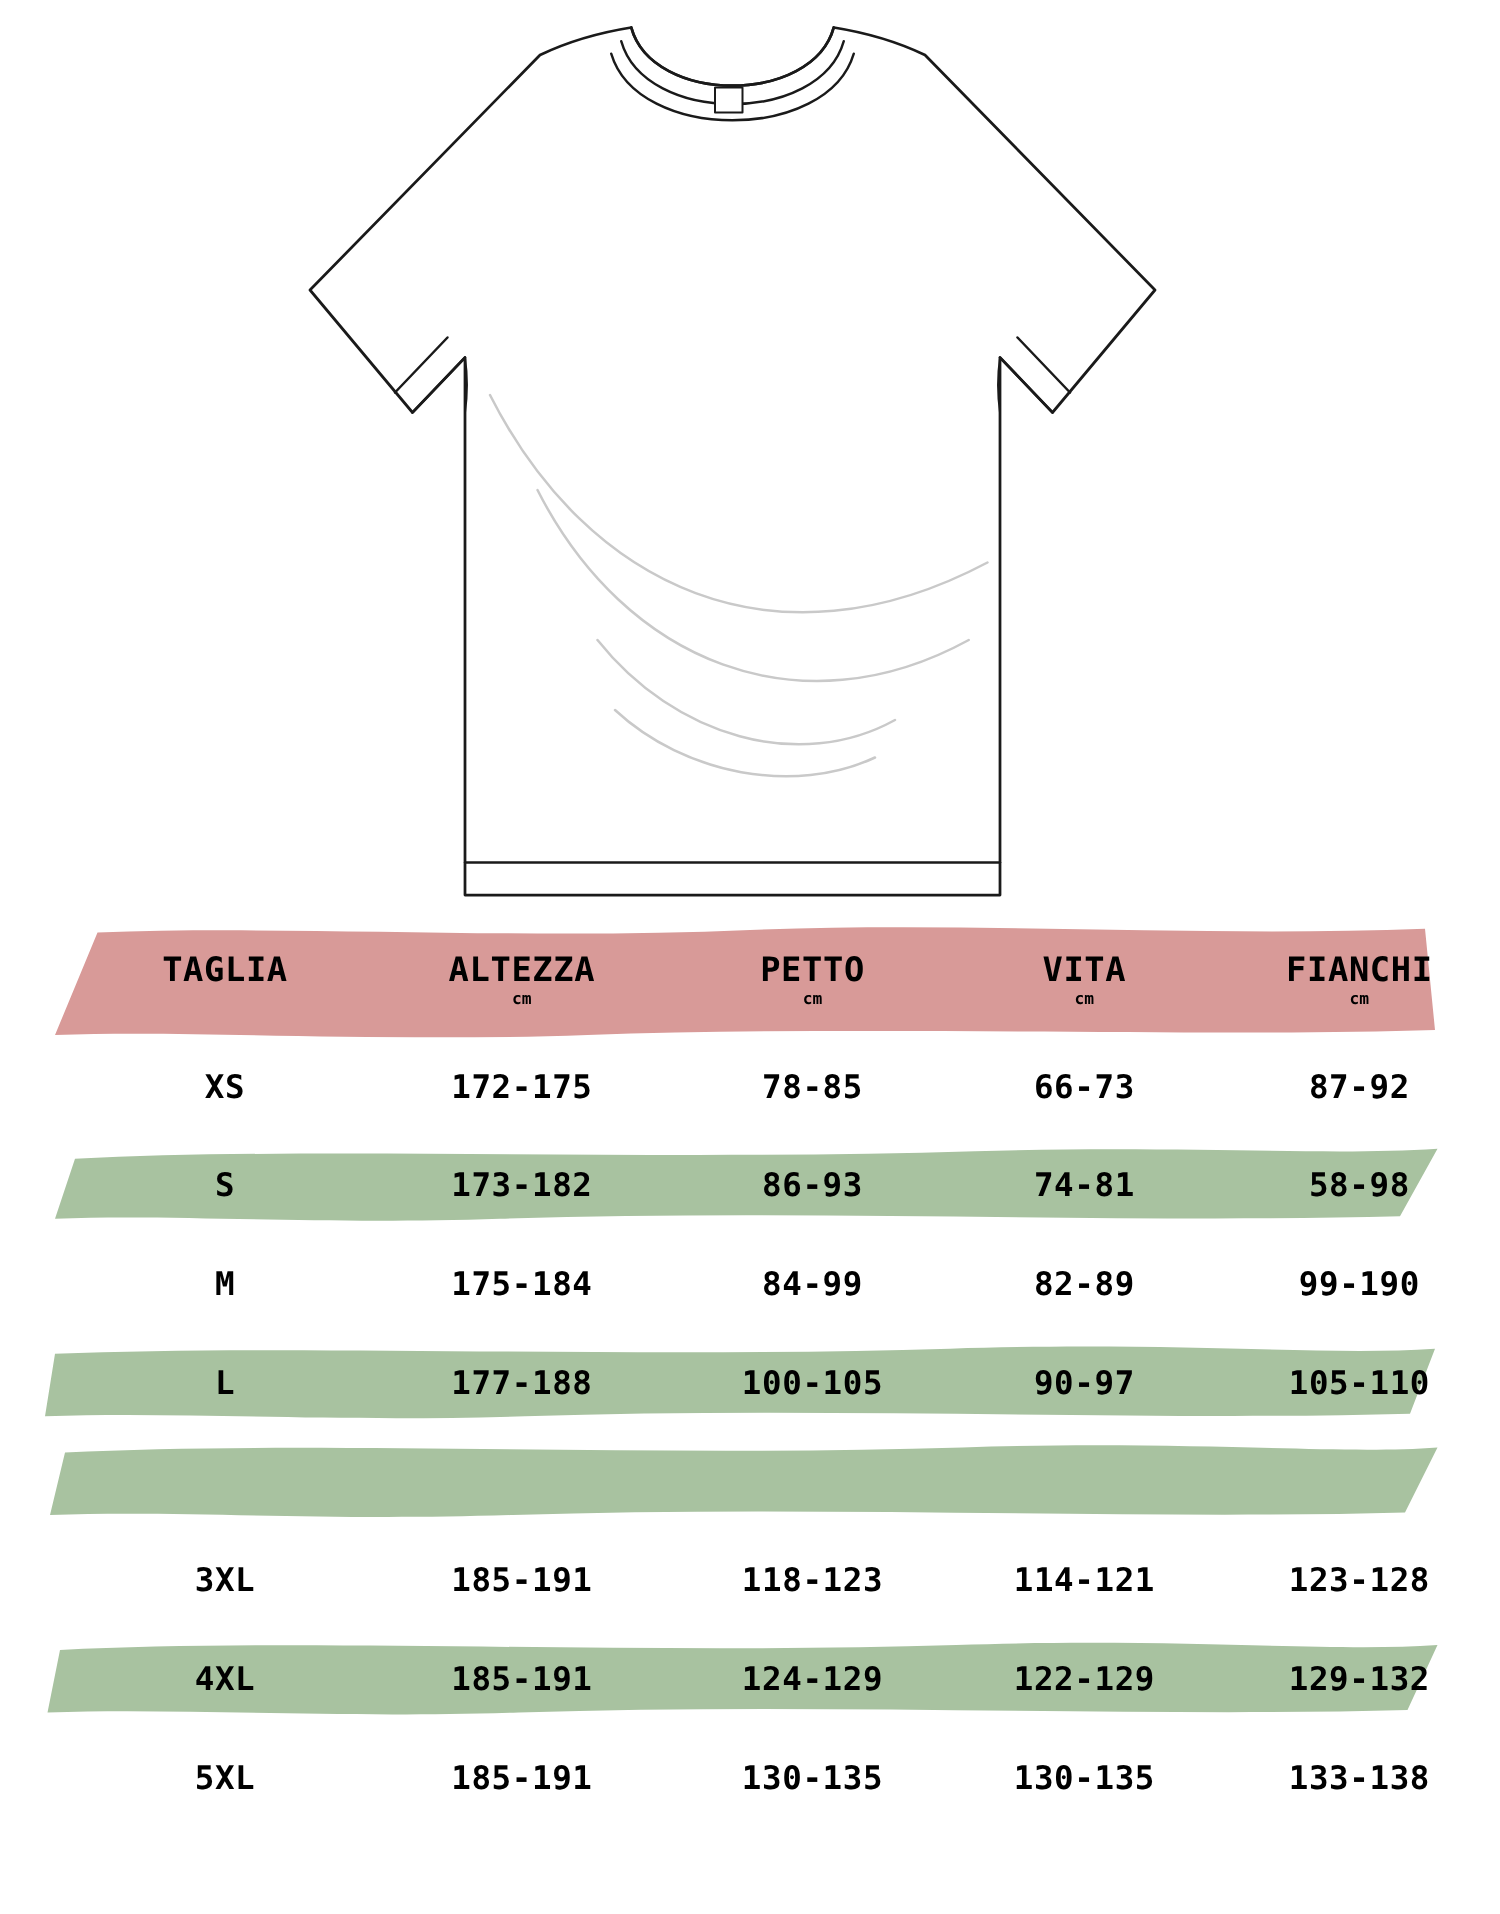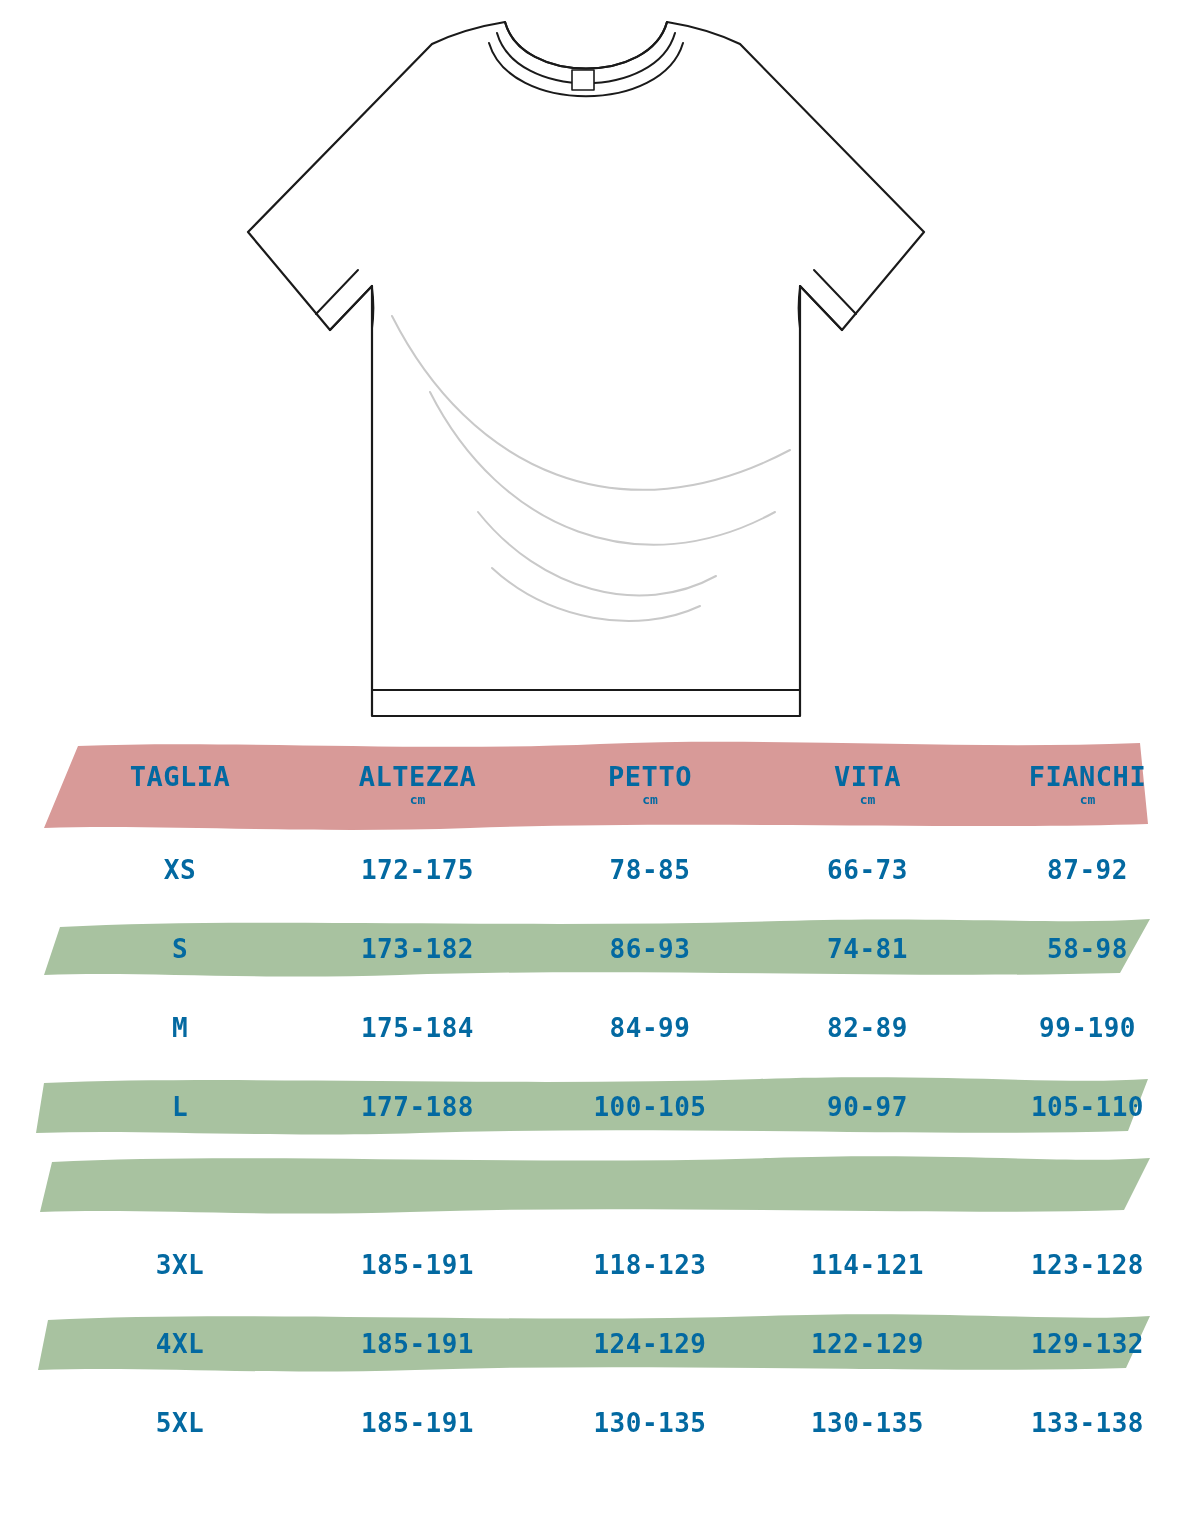--- a/index.html
+++ b/index.html
@@ -59,21 +59,21 @@
   .cells {
     position: relative;
     display: flex;
     width: 100%;
     z-index: 2;
   }
   .cell {
     text-align: center;
     font-size: 26px;
     font-weight: bold;
-    color: #0369a1;
+    color: #000000;
     letter-spacing: 0.5px;
     white-space: nowrap;
   }
   .c-taglia  { width: 230px; }
   .c-altezza { width: 245px; }
   .c-petto   { width: 220px; }
   .c-vita    { width: 215px; }
   .c-fianchi { width: 225px; }
   .spacer-left { width: 65px; }
 

